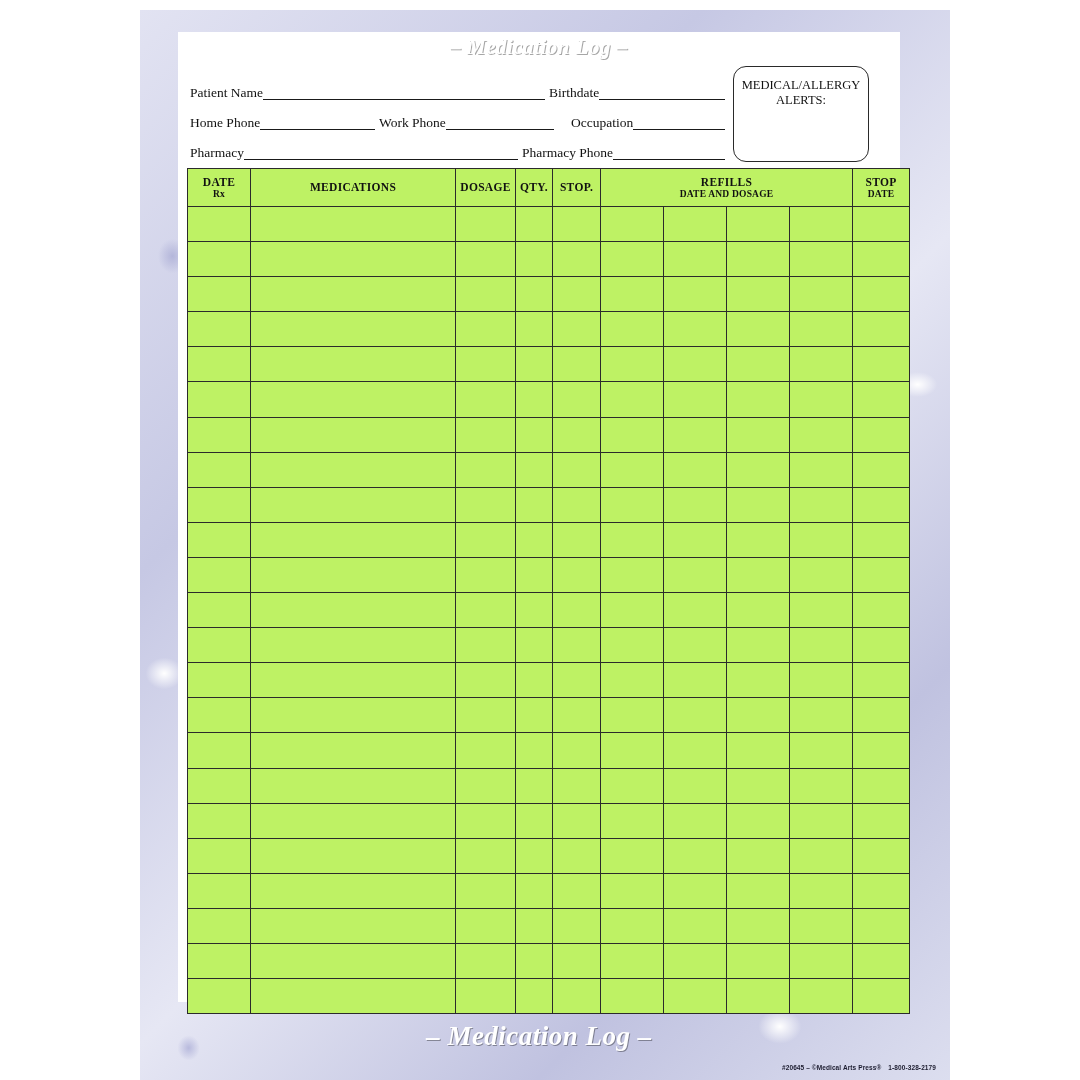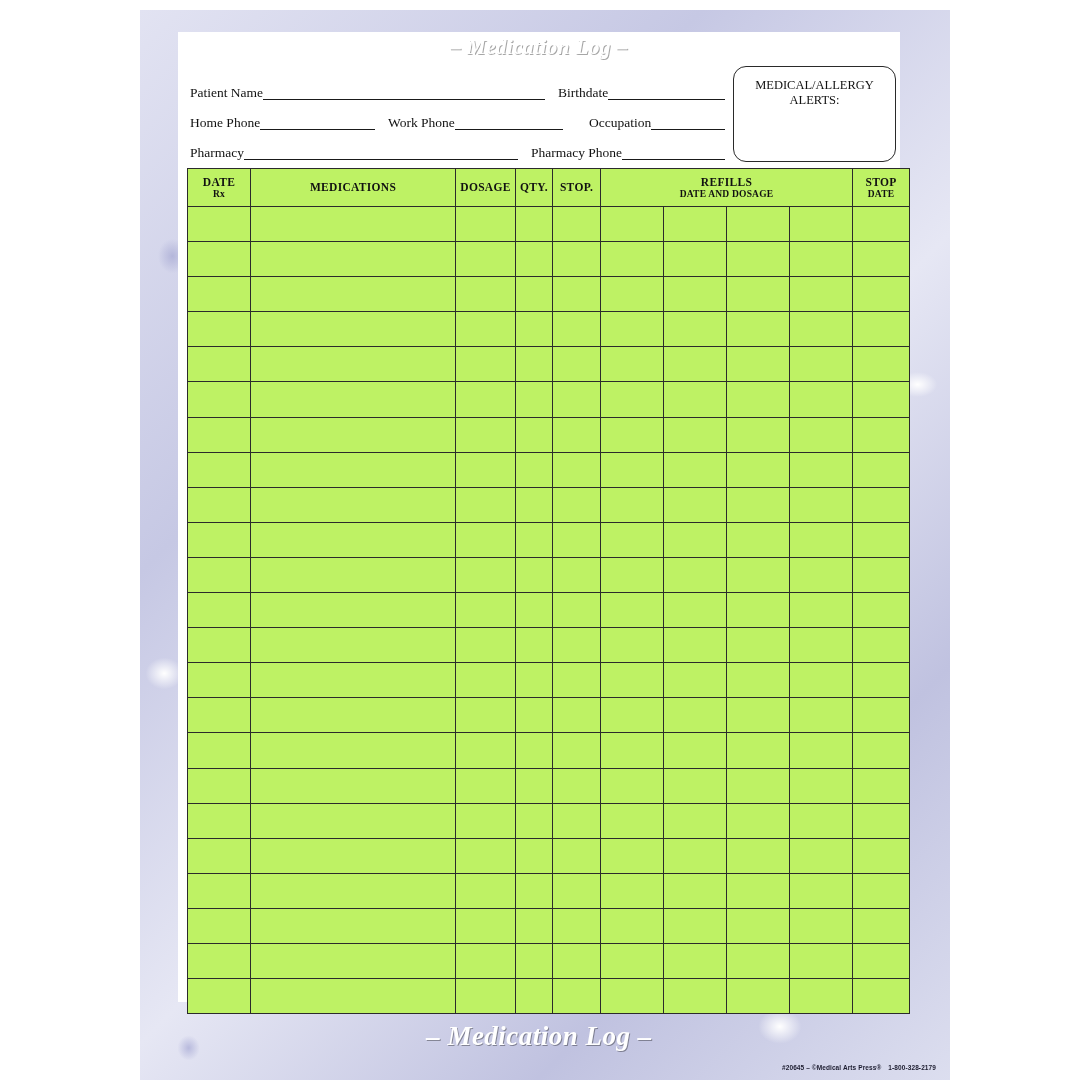--- a/index.html
+++ b/index.html
@@ -91,21 +91,21 @@
     top: 70px;
     width: 535px;
     height: 96px;
     font-size: 13.5px;
     color: #111111;
   }
   .field-row {
     display: flex;
     align-items: flex-end;
     height: 30px;
-    gap: 13px;
+    gap: 4px;
   }
   .field {
     display: flex;
     align-items: flex-end;
     white-space: nowrap;
   }
   .field-label {
     line-height: 1;
     padding-bottom: 1px;
   }
@@ -120,21 +120,21 @@
   .f-workphone  { flex: 0 0 175px; margin-top: 19px; }
   .f-occupation { flex: 1 1 auto; margin-left: 13px; }
   .f-pharmacy   { flex: 0 0 328px; }
   .f-pharmphone { flex: 1 1 auto; }
 
   
   #alerts-box {
     position: absolute;
     left: 733px;
     top: 66px;
-    width: 163px;
+    width: 136px;
     height: 96px;
     border: 1.4px solid #2a2a2a;
     border-radius: 13px;
     background: #ffffff;
     box-sizing: border-box;
     padding-top: 11px;
     text-align: center;
     font-size: 12.5px;
     line-height: 1.18;
     color: #111111;

